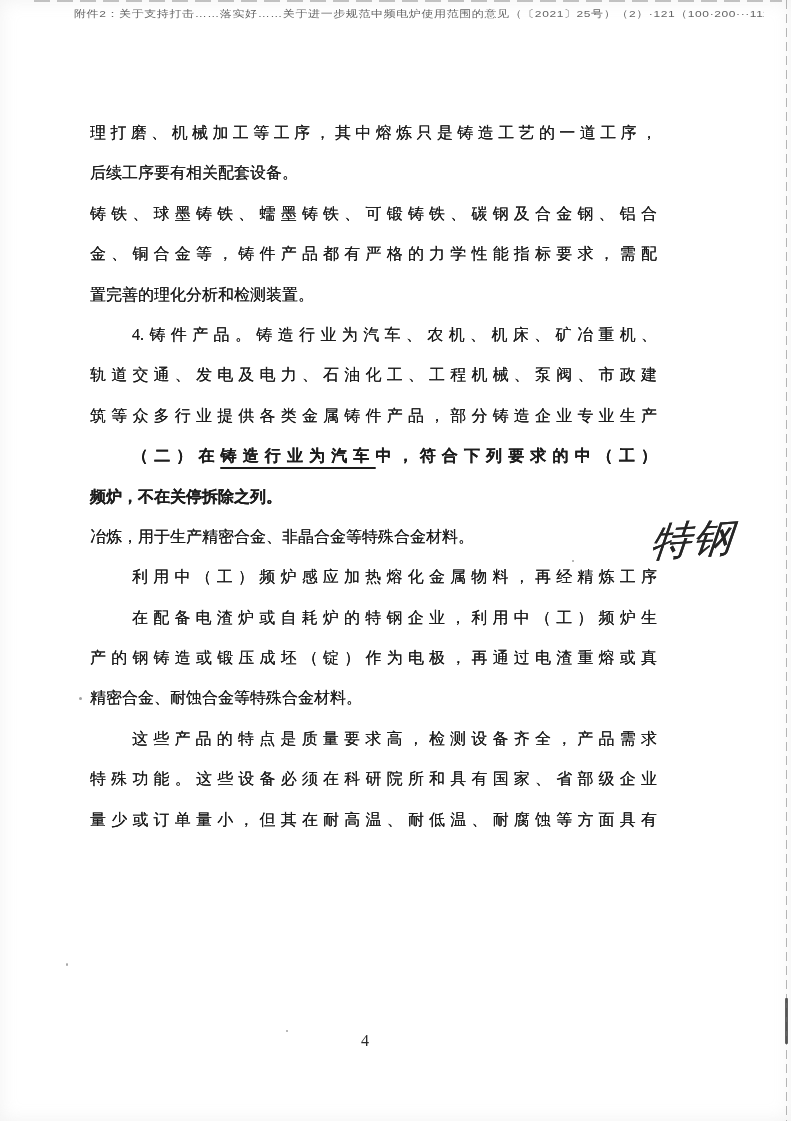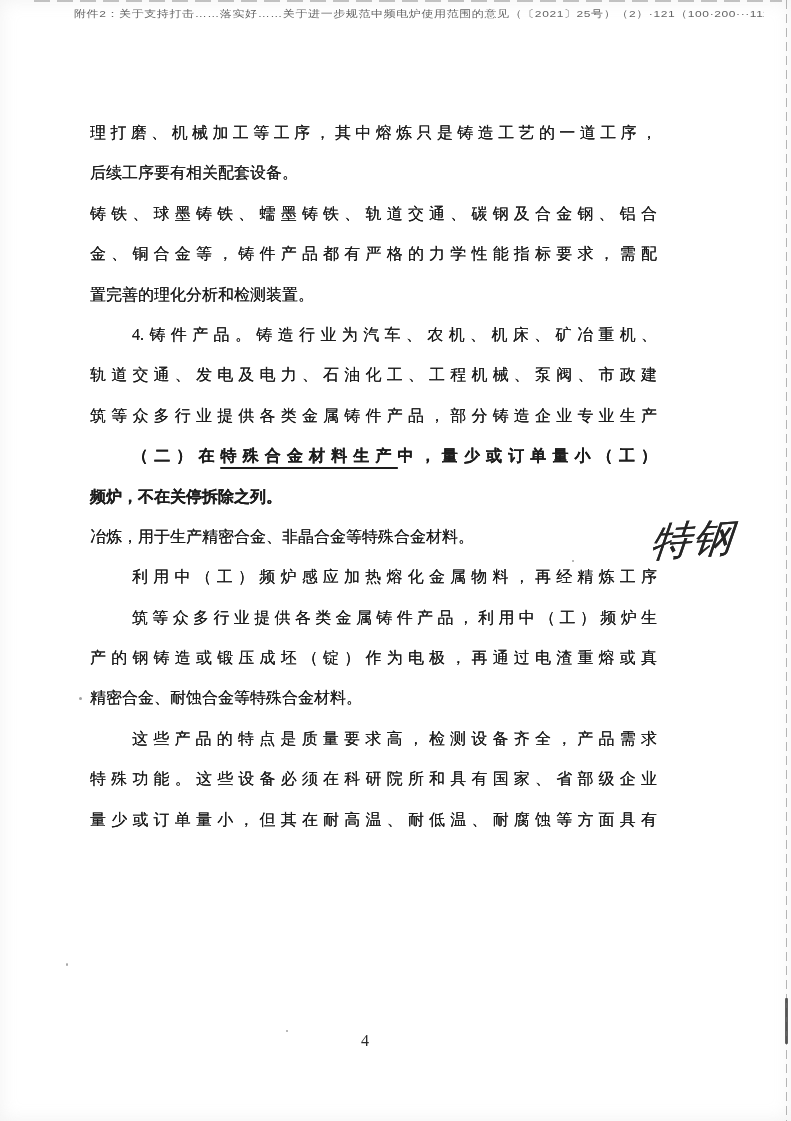--- a/index.html
+++ b/index.html
@@ -95,39 +95,39 @@
   <div class="speck speck4"></div>
 
   <div class="scan-header">附件2：关于支持打击……落实好……关于进一步规范中频电炉使用范围的意见（〔2021〕25号）（2）·121（100·200···1111）（3）</div>
 
   <div class="text-block" id="body-text">
       <div class="para">
         <div class="line first"><span>理打磨、机械加工等工序，其中熔炼只是铸造工艺的一道工序，</span></div>
         <div class="line last"><span>后续工序要有相关配套设备。</span></div>
       </div>
       <div class="para">
-        <div class="line indent"><span>铸铁、球墨铸铁、蠕墨铸铁、轨道交通、碳钢及合金钢、铝合</span></div>
+        <div class="line indent"><span>铸铁、球墨铸铁、蠕墨铸铁、可锻铸铁、碳钢及合金钢、铝合</span></div>
         <div class="line indent"><span>金、铜合金等，铸件产品都有严格的力学性能指标要求，需配</span></div>
         <div class="line last indent"><span>置完善的理化分析和检测装置。</span></div>
       </div>
       <div class="para">
         <div class="line first indent"><span>4.铸件产品。铸造行业为汽车、农机、机床、矿冶重机、</span></div>
         <div class="line indent"><span>轨道交通、发电及电力、石油化工、工程机械、泵阀、市政建</span></div>
         <div class="line indent"><span>筑等众多行业提供各类金属铸件产品，部分铸造企业专业生产</span></div>
       </div>
       <div class="para bold">
-        <div class="line first indent"><span>（二）在</span><span class="u">特殊合金材料生产</span><span>中，量少或订单量小（工）</span></div>
+        <div class="line first indent"><span>（二）在</span><span class="u">铸造行业为汽车</span><span>中，符合下列要求的中（工）</span></div>
         <div class="line last indent"><span>频炉，不在关停拆除之列。</span></div>
       </div>
       <div class="para">
         <div class="line last indent"><span>冶炼，用于生产精密合金、非晶合金等特殊合金材料。</span></div>
         <div class="line first indent"><span>利用中（工）频炉感应加热熔化金属物料，再经精炼工序</span></div>
       </div>
       <div class="para">
-        <div class="line first indent"><span>筑等众多行业提供各类金属铸件产品，利用中（工）频炉生</span></div>
+        <div class="line first indent"><span>在配备电渣炉或自耗炉的特钢企业，利用中（工）频炉生</span></div>
         <div class="line indent"><span>产的钢铸造或锻压成坯（锭）作为电极，再通过电渣重熔或真</span></div>
         <div class="line last indent"><span>精密合金、耐蚀合金等特殊合金材料。</span></div>
       </div>
       <div class="para">
         <div class="line first indent"><span>这些产品的特点是质量要求高，检测设备齐全，产品需求</span></div>
         <div class="line indent"><span>特殊功能。这些设备必须在科研院所和具有国家、省部级企业</span></div>
         <div class="line indent"><span>量少或订单量小，但其在耐高温、耐低温、耐腐蚀等方面具有</span></div>
       </div>
     </div>
 

